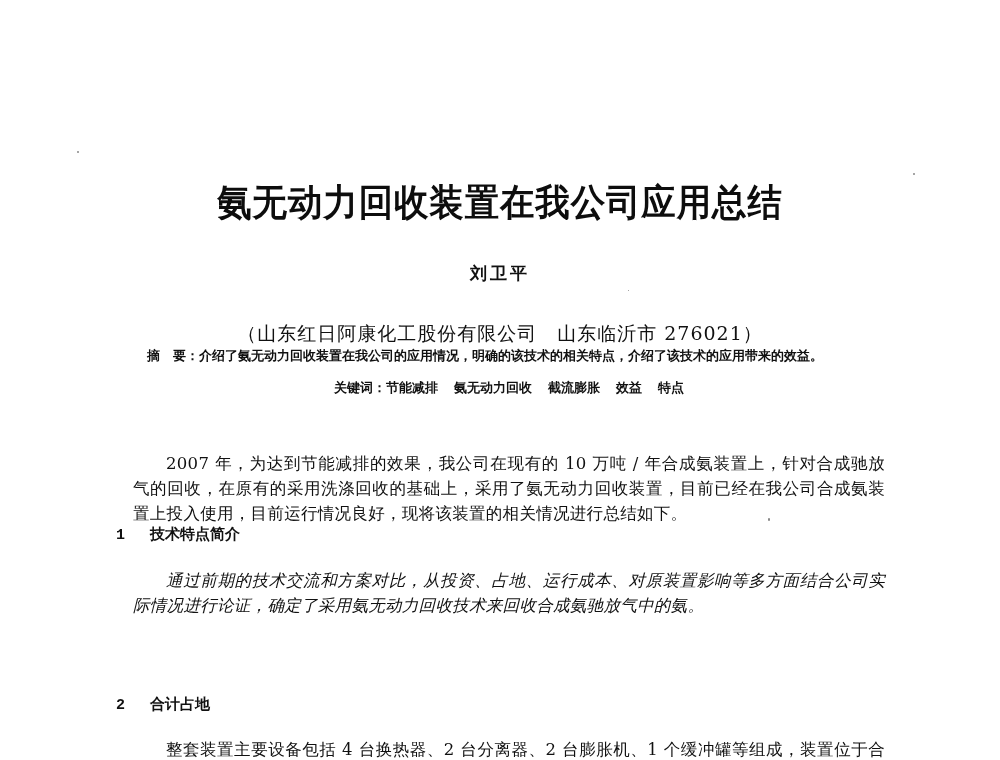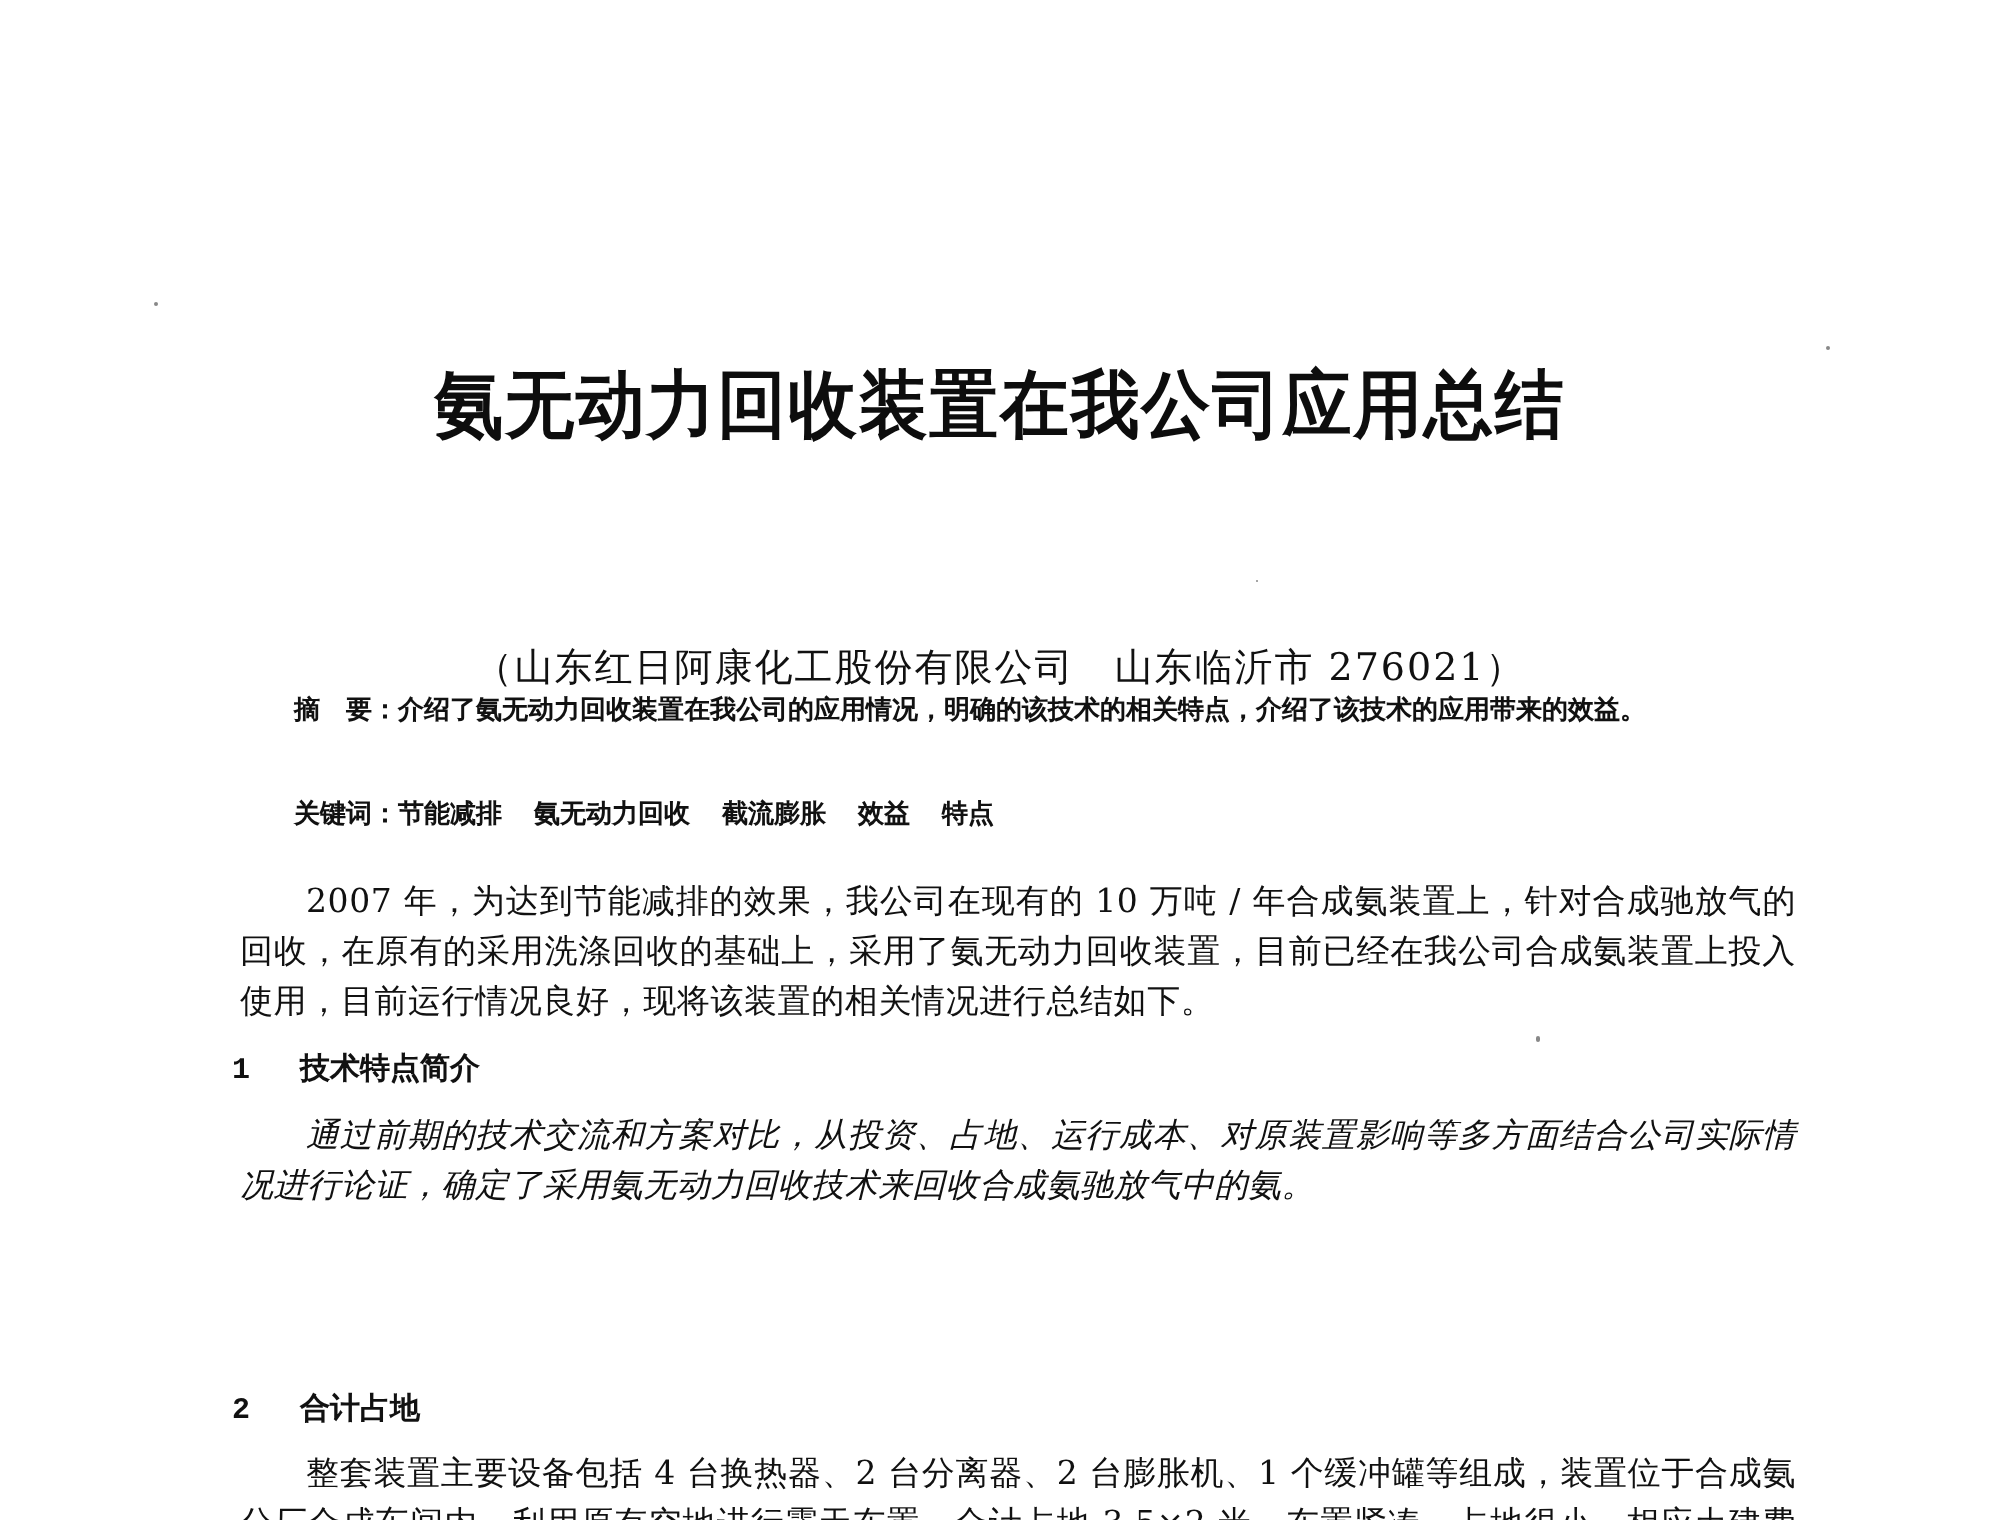--- a/index.html
+++ b/index.html
@@ -59,33 +59,33 @@
     .meta {
       position: absolute;
       left: 147px;
       width: 740px;
       font-family: "DejaVu Sans", "Liberation Sans", sans-serif;
       font-size: 13px;
       font-weight: bold;
       line-height: 24px;
     }
     .abstract { top: 344px; }
-    .keywords { top: 396px; }
+    .keywords { top: 376px; text-align: center; }
     .meta .lbl { }
     .kw { margin-right: 16px; }
     .body {
       position: absolute;
       left: 116px;
       width: 786px;
       font-size: 16.5px;
       line-height: 25px;
       text-align: justify;
       letter-spacing: 0.3px;
     }
-    .para { text-indent: 2em; margin: 4px; }
+    .para { text-indent: 2em; margin: 17px; }
     .heading {
       position: absolute;
       left: 116px;
       font-family: Liberation Mono, monospace;
       font-size: 15px;
       font-weight: bold;
     }
     .heading .num { display: inline-block; width: 34px; }
   </style>
 </head>
@@ -93,20 +93,21 @@
 
 <div class="page">
 
   <div class="speck" style="left:77px;top:151px;"></div>
   <div class="speck" style="left:913px;top:173px;"></div>
   <div class="speck" style="left:628px;top:290px;width:1px;height:1px;"></div>
   <div class="speck" style="left:768px;top:518px;width:2px;height:3px;"></div>
 
   <div class="title">氨无动力回收装置在我公司应用总结</div>
 
+  <div class="author">刘卫平</div>
 
   <div class="affiliation">（山东红日阿康化工股份有限公司　山东临沂市 276021）</div>
 
   <div class="meta abstract">
     <span class="lbl">摘　要：</span><span>介绍了氨无动力回收装置在我公司的应用情况，明确的该技术的相关特点，介绍了该技术的应用带来的效益。</span>
   </div>
 
   <div class="meta keywords">
     <span class="lbl">关键词：</span><span class="kw">节能减排</span><span class="kw">氨无动力回收</span><span class="kw">截流膨胀</span><span class="kw">效益</span><span class="kw">特点</span>
   </div>

